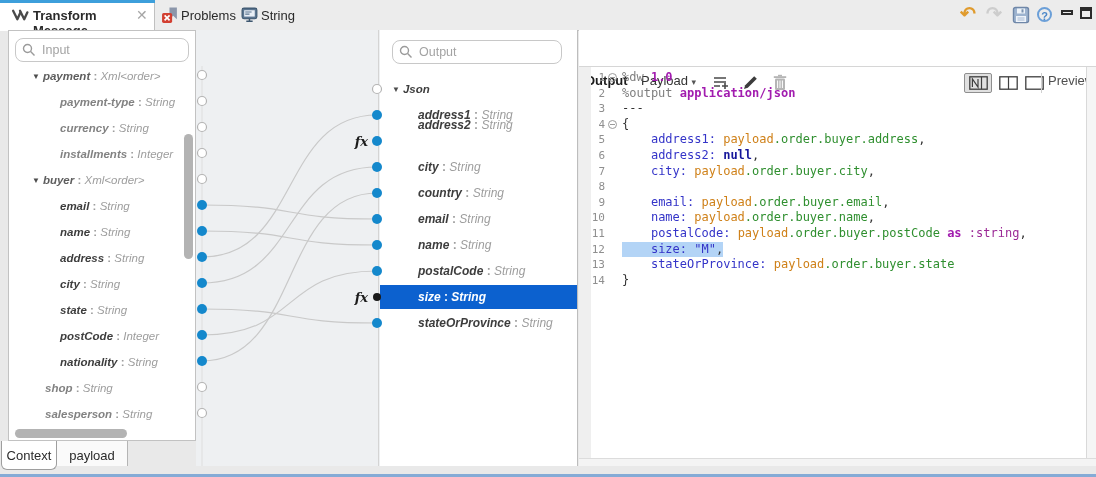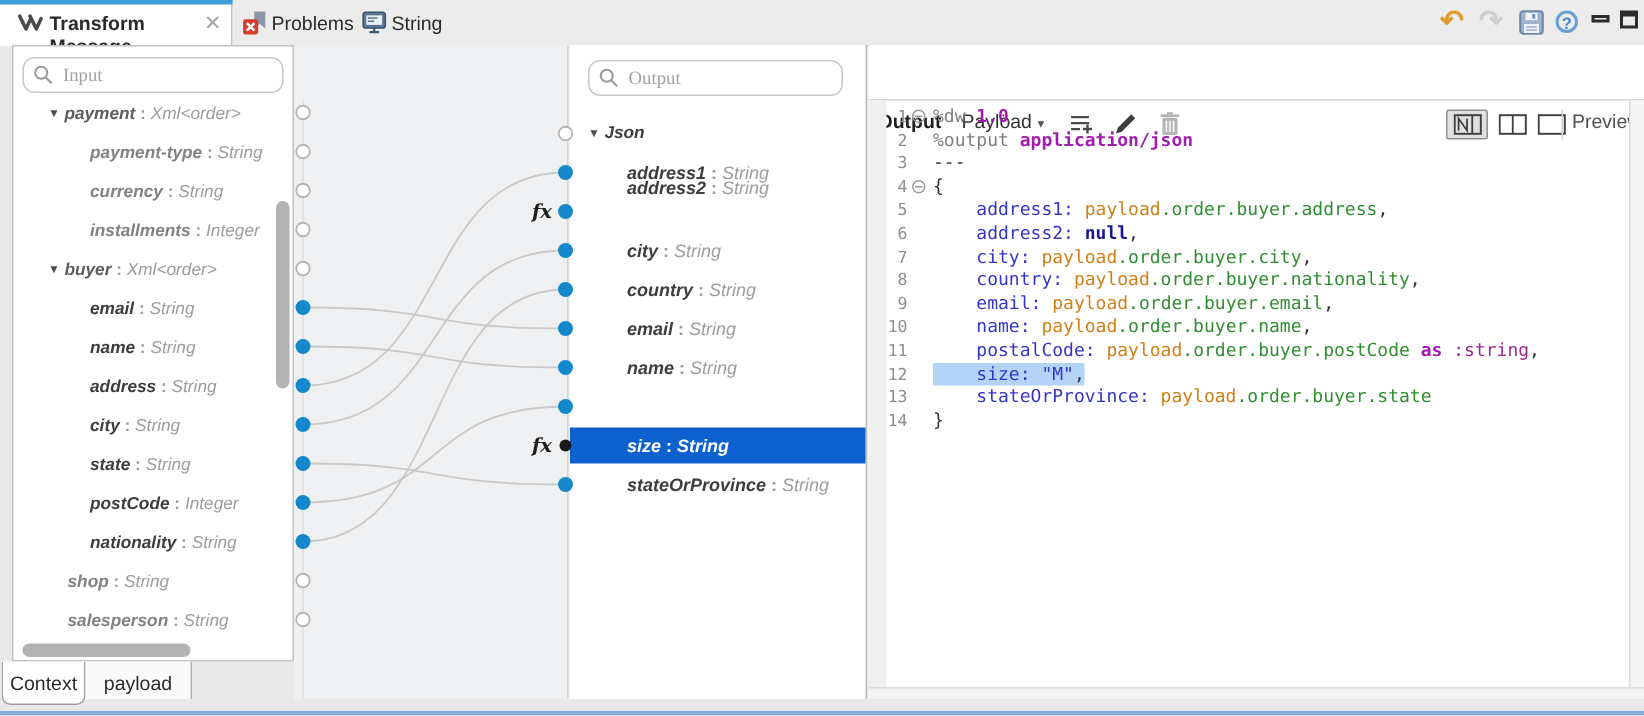--- a/index.html
+++ b/index.html
@@ -15,21 +15,21 @@
   .tb-ico{position:absolute;top:5px;width:18px;height:18px;}
   
   .left-panel{position:absolute;left:8px;top:30px;width:188px;height:411px;background:#fff;border:1px solid #c2c2c2;box-sizing:border-box;}
   .canvas{position:absolute;left:196px;top:30px;width:184px;height:436px;background:#eef0f2;}
   .mid-panel{position:absolute;left:380px;top:30px;width:198px;height:436px;background:#fff;border-right:1px solid #bdbdbd;box-sizing:border-box;}
   .right-panel{position:absolute;left:579px;top:30px;width:517px;height:436px;background:#fff;}
   .map-svg{position:absolute;left:196px;top:30px;width:188px;height:436px;z-index:3;pointer-events:none;}
   
   .search-wrap{position:absolute;height:24px;}
   .search-wrap input{width:100%;height:24px;box-sizing:border-box;border:1px solid #c8c8c8;border-radius:8px;
-      padding:0 6px 0 26px;font-size:12.5px;color:#444;background:#fff;outline:none;font-family:Liberation Serif, serif;}
+      padding:0 6px 0 26px;font-size:12.5px;color:#444;background:#fff;outline:none;font-family:Liberation Sans, sans-serif;}
   .search-wrap input::placeholder{color:#a3a3a3;}
   .search-ico{position:absolute;left:7px;top:5px;width:14px;height:14px;}
   
   .trow{position:absolute;height:18px;line-height:18px;font-size:11.5px;white-space:nowrap;cursor:default;}
   .tname{font-weight:bold;color:#3d3d3d;font-style:italic;}
   .tname.dim{color:#828282;}
   .tname.parent{color:#5e5e5e;}
   .tsep{color:#9d9d9d;font-weight:bold;}
   .ttype{font-style:italic;color:#9d9d9d;}
   .tri{display:inline-block;font-size:8px;color:#4d4d4d;margin-right:3px;vertical-align:1px;}
@@ -199,20 +199,21 @@
       <input placeholder="Output" style="">
     </div>
     <div id="output-tree" style="position:absolute;left:0;top:0;width:100%;height:100%;overflow:hidden;">
         <div class="trow" style="left: 12px; top: 50px;"><span class="tri">▼</span><span class="tname">Json</span></div>
         <div class="orow" style="top: 73px;"><span class="tname">address1</span><span class="tsep"> : </span><span class="ttype">String</span></div>
         <div class="orow" style="top: 83px;"><span class="tname">address2</span><span class="tsep"> : </span><span class="ttype">String</span></div>
         <div class="orow" style="top: 125px;"><span class="tname">city</span><span class="tsep"> : </span><span class="ttype">String</span></div>
         <div class="orow" style="top: 151px;"><span class="tname">country</span><span class="tsep"> : </span><span class="ttype">String</span></div>
         <div class="orow" style="top: 177px;"><span class="tname">email</span><span class="tsep"> : </span><span class="ttype">String</span></div>
         <div class="orow" style="top: 203px;"><span class="tname">name</span><span class="tsep"> : </span><span class="ttype">String</span></div>
+        <div class="orow" style="top: 229px;"><span class="tname">postalCode</span><span class="tsep"> : </span><span class="ttype">String</span></div>
         <div class="orow sel" style="top: 255px; background: rgb(12, 97, 207);"><span class="tname">size</span><span class="tsep"> : </span><span class="ttype">String</span></div>
         <div class="orow" style="top: 281px;"><span class="tname">stateOrProvince</span><span class="tsep"> : </span><span class="ttype">String</span></div>
       </div>
   </div>
 
   <div class="right-panel">
     <span class="ed-head-label" style="left:6px;font-weight:bold;color:#1d1d1d;">Output</span>
     <span class="ed-head-label" style="left:62px;color:#333;cursor:pointer;">
       <span>Payload</span>
       <span style="font-size:9px;color:#555;">▾</span>
@@ -261,21 +262,21 @@
     <div style="position:absolute;left:0;top:36px;width:517px;height:1px;background:#d6d6d6;"></div>
     <div class="gutter"></div>
     <div class="code-area" id="code-area">
         <div class="cl" style="top: 0px;"><span class="ln">1</span><span class="fold"><i></i></span><span class="cc"><span class="tk-d">%dw</span><span class="tk-b"> 1.0</span></span></div>
         <div class="cl" style="top: 15.6px;"><span class="ln">2</span><span class="cc"><span class="tk-d">%output</span><span class="tk-b"> application/json</span></span></div>
         <div class="cl" style="top: 31.2px;"><span class="ln">3</span><span class="cc"><span class="tk-p">---</span></span></div>
         <div class="cl" style="top: 46.8px;"><span class="ln">4</span><span class="fold"><i></i></span><span class="cc"><span class="tk-p">{</span></span></div>
         <div class="cl" style="top: 62.4px;"><span class="ln">5</span><span class="cc"><span class="tk-p">    </span><span class="tk-k">address1:</span><span class="tk-p"> </span><span class="tk-v">payload</span><span class="tk-g">.order.buyer.address</span><span class="tk-p">,</span></span></div>
         <div class="cl" style="top: 78px;"><span class="ln">6</span><span class="cc"><span class="tk-p">    </span><span class="tk-k">address2:</span><span class="tk-p"> </span><span class="tk-n">null</span><span class="tk-p">,</span></span></div>
         <div class="cl" style="top: 93.6px;"><span class="ln">7</span><span class="cc"><span class="tk-p">    </span><span class="tk-k">city:</span><span class="tk-p"> </span><span class="tk-v">payload</span><span class="tk-g">.order.buyer.city</span><span class="tk-p">,</span></span></div>
-        <div class="cl" style="top: 109.2px;"><span class="ln">8</span><span class="cc"><span class="tk-p">    </span><span class="tk-k">country:</span><span class="tk-p"> </span><span class="tk-v">payload</span><span class="tk-g">.order.buyer.nationality</span><span class="tk-p">,</span></span></div>
+        <div class="cl" style="top: 109.2px;"><span class="ln">8</span></div>
         <div class="cl" style="top: 124.8px;"><span class="ln">9</span><span class="cc"><span class="tk-p">    </span><span class="tk-k">email:</span><span class="tk-p"> </span><span class="tk-v">payload</span><span class="tk-g">.order.buyer.email</span><span class="tk-p">,</span></span></div>
         <div class="cl" style="top: 140.4px;"><span class="ln">10</span><span class="cc"><span class="tk-p">    </span><span class="tk-k">name:</span><span class="tk-p"> </span><span class="tk-v">payload</span><span class="tk-g">.order.buyer.name</span><span class="tk-p">,</span></span></div>
         <div class="cl" style="top: 156px;"><span class="ln">11</span><span class="cc"><span class="tk-p">    </span><span class="tk-k">postalCode:</span><span class="tk-p"> </span><span class="tk-v">payload</span><span class="tk-g">.order.buyer.postCode</span><span class="tk-b"> as </span><span class="tk-t">:string</span><span class="tk-p">,</span></span></div>
         <div class="cl" style="top: 171.6px;"><span class="ln">12</span><span class="cc hl" style="background: rgb(179, 212, 246);"><span class="tk-p">    </span><span class="tk-k">size:</span><span class="tk-p"> </span><span class="tk-s">"M"</span><span class="tk-p">,</span></span></div>
         <div class="cl" style="top: 187.2px;"><span class="ln">13</span><span class="cc"><span class="tk-p">    </span><span class="tk-k">stateOrProvince:</span><span class="tk-p"> </span><span class="tk-v">payload</span><span class="tk-g">.order.buyer.state</span></span></div>
         <div class="cl" style="top: 202.8px;"><span class="ln">14</span><span class="cc"><span class="tk-p">}</span></span></div>
       </div>
     <div style="position:absolute;left:507px;top:37px;width:10px;height:391px;background:#f5f5f5;border-left:1px solid #d9d9d9;box-sizing:border-box;"></div>
     <div style="position:absolute;left:0;top:428px;width:517px;height:8px;background:#f4f4f4;border-top:1px solid #dcdcdc;box-sizing:border-box;"></div>
   </div>

